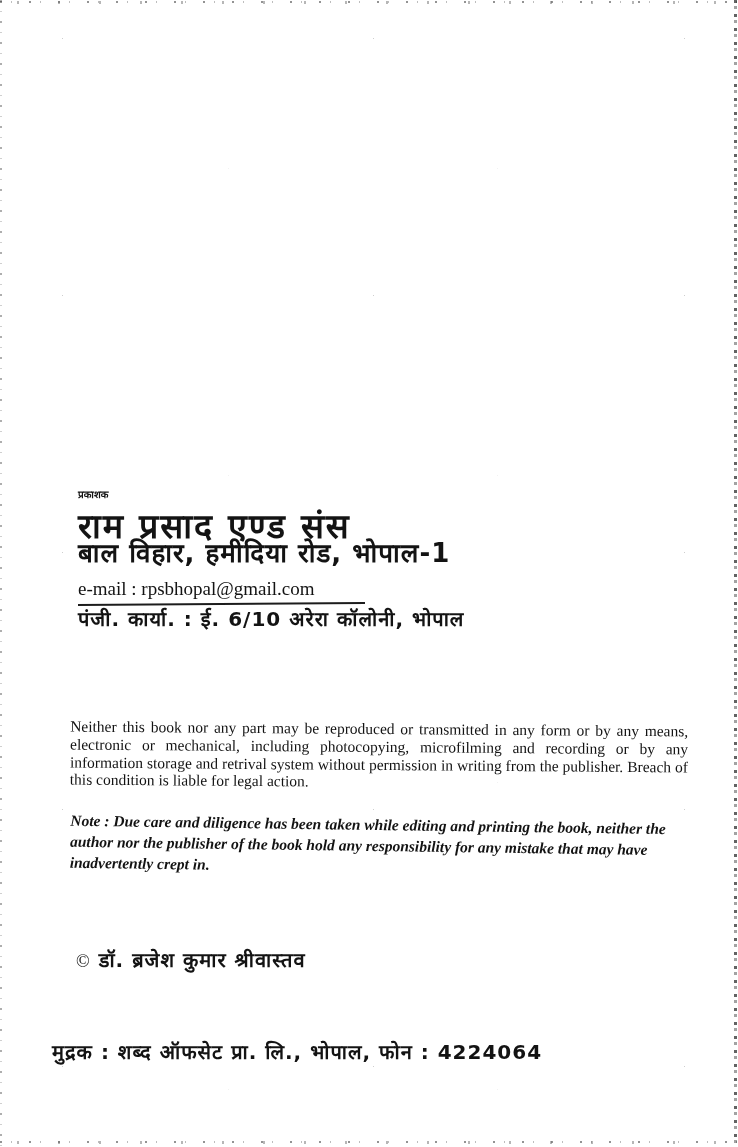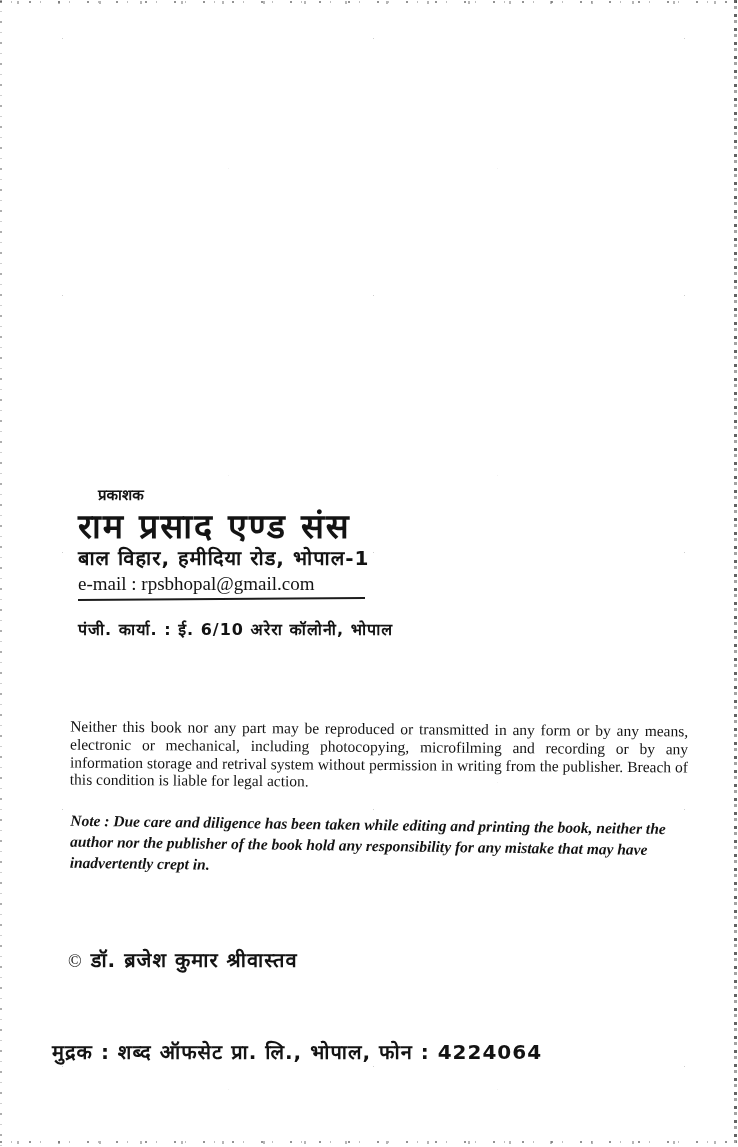--- a/index.html
+++ b/index.html
@@ -43,45 +43,45 @@
     background-image: repeating-linear-gradient(180deg, rgba(10,10,10,.85) 0 3px, transparent 3px 6px, rgba(10,10,10,.5) 6px 9px, transparent 9px 14px);
     opacity:.75;
   }
   .noise-left {
     position:absolute; left:0; top:0; width:2px; height:100%;
     background-image: repeating-linear-gradient(180deg, rgba(10,10,10,.6) 0 2px, transparent 2px 11px, rgba(10,10,10,.35) 11px 12px, transparent 12px 21px);
     opacity:.55;
   }
 
   .publisher-block { position:absolute; left:78px; top:486px; }
-  .pub-label   { font-family:"DejaVu Sans", sans-serif; font-weight:700; font-size:15px; line-height:18px;margin-left:20px; }
+  .pub-label   { font-family:"DejaVu Sans", sans-serif; font-weight:700; font-size:10px; line-height:18px; }
   .pub-name    { font-family:"DejaVu Sans", sans-serif; font-weight:700; font-size:34px; line-height:30px; margin-top:7px; letter-spacing:2px; }
-  .pub-address { font-family:"DejaVu Sans", sans-serif; font-weight:700; font-size:20px; line-height:24px; margin-top:5px; letter-spacing:1px; }
+  .pub-address { font-family:"DejaVu Sans", sans-serif; font-weight:700; font-size:26px; line-height:24px; letter-spacing:1px; }
   .pub-contact { margin-top:4px; font-size:19px; line-height:24px; white-space:nowrap; }
   .pub-contact .hi  { font-family:"DejaVu Sans", sans-serif; font-weight:700; font-size:19px; }
   .pub-contact .num { font-family:"Liberation Serif", serif; font-size:19px; }
   .pub-contact .bullet { font-size:16px; padding:0 3px; }
-  .pub-email { font-size:19px; line-height:23px; margin-top:2px; }
+  .pub-email { font-size:19px; line-height:23px; margin-top:12px; }
   .email-rule { width:287px; height:2px; background:#1c1c1c; margin-top:3px; transform:rotate(-0.35deg); }
-  .pub-regoffice { font-family:"DejaVu Sans", sans-serif; font-weight:700; font-size:16px; line-height:26px; margin-top:17px; letter-spacing:1px; }
+  .pub-regoffice { font-family:"DejaVu Sans", sans-serif; font-weight:700; font-size:20px; line-height:26px; margin-top:1px; letter-spacing:1px; }
 
   .rights {
     position:absolute; left:70px; top:720px; width:618px; margin:0;
     font-size:15.5px; line-height:17.8px; text-align:justify;
     transform:rotate(0.45deg);
   }
   .note {
     position:absolute; left:70px; top:814px; width:608px; margin:0;
     font-size:15.5px; line-height:21px;
     font-style:italic; font-weight:700;
     transform:rotate(0.8deg);
   }
 
   .copyright {
-    position:absolute; left:68px; top:946px;
+    position:absolute; left:76px; top:946px;
     font-family:"DejaVu Sans", sans-serif; font-weight:700; font-size:20px;
     letter-spacing:1px;
   }
   .copyright .sym { font-family:"Liberation Serif", serif; font-weight:400; font-size:18px; padding-right:8px; }
 
   .printer {
     position:absolute; left:52px; top:1038px;
     font-family:"DejaVu Sans", sans-serif; font-weight:700; font-size:20px;
     letter-spacing:1px;
   }

